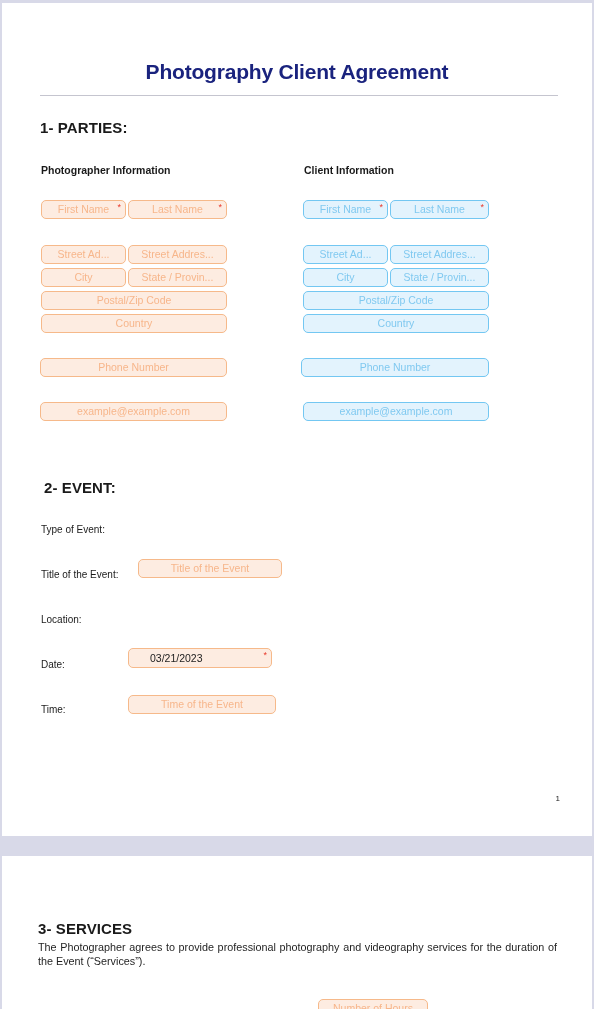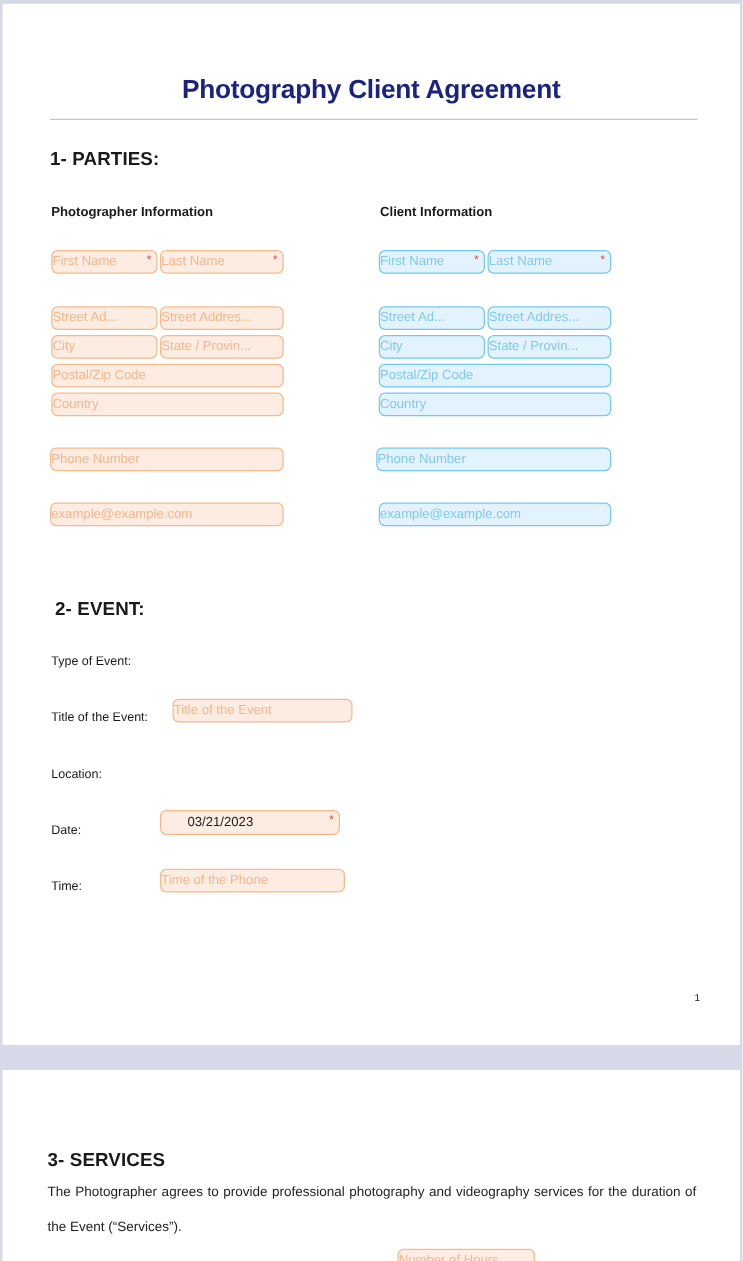--- a/index.html
+++ b/index.html
@@ -91,21 +91,21 @@
   .ch-client { left: 302px; }
 
   
   .field {
     position: absolute;
     box-sizing: border-box;
     height: 19px;
     border-radius: 5px;
     font-size: 10.5px;
     line-height: 17px;
-    text-align: left;
+    text-align: center;
     white-space: nowrap;
     overflow: hidden;
     border-width: 1px;
     border-style: solid;
   }
   .field .ph {
     display: block;
     width: 100%;
     overflow: hidden;
     text-overflow: ellipsis;
@@ -150,21 +150,21 @@
     white-space: nowrap;
   }
 
   
   .para {
     position: absolute;
     left: 38px;
     top: 940px;
     width: 519px;
     font-size: 10.8px;
-    line-height: 28px;
+    line-height: 14px;
     color: #1f1f1f;
     text-align: justify;
   }
 
   .page-number {
     position: absolute;
     right: 32px;
     top: 791px;
     font-size: 8px;
     color: #222;
@@ -273,21 +273,21 @@
     <div class="event-label" style="left:39px; top:611px;">Location:</div>
 
     <div class="event-label" style="left:39px; top:656px;">Date:</div>
     <div class="field orange filled underline" style="left:126px; top:645px; width:144px; height:20px; line-height:18px;">
       <span class="ph" style="text-align:left;">03/21/2023</span>
       <span class="req">*</span>
     </div>
 
     <div class="event-label" style="left:39px; top:701px;">Time:</div>
     <div class="field orange underline" style="left:126px; top:692px; width:148px;">
-      <span class="ph">Time of the Phone</span>
+      <span class="ph">Time of the Event</span>
     </div>
 
     <div class="page-number">1</div>
   </div>
 
   <div class="page-gap"></div>
 
   <div class="page page-2">
   </div>
 

